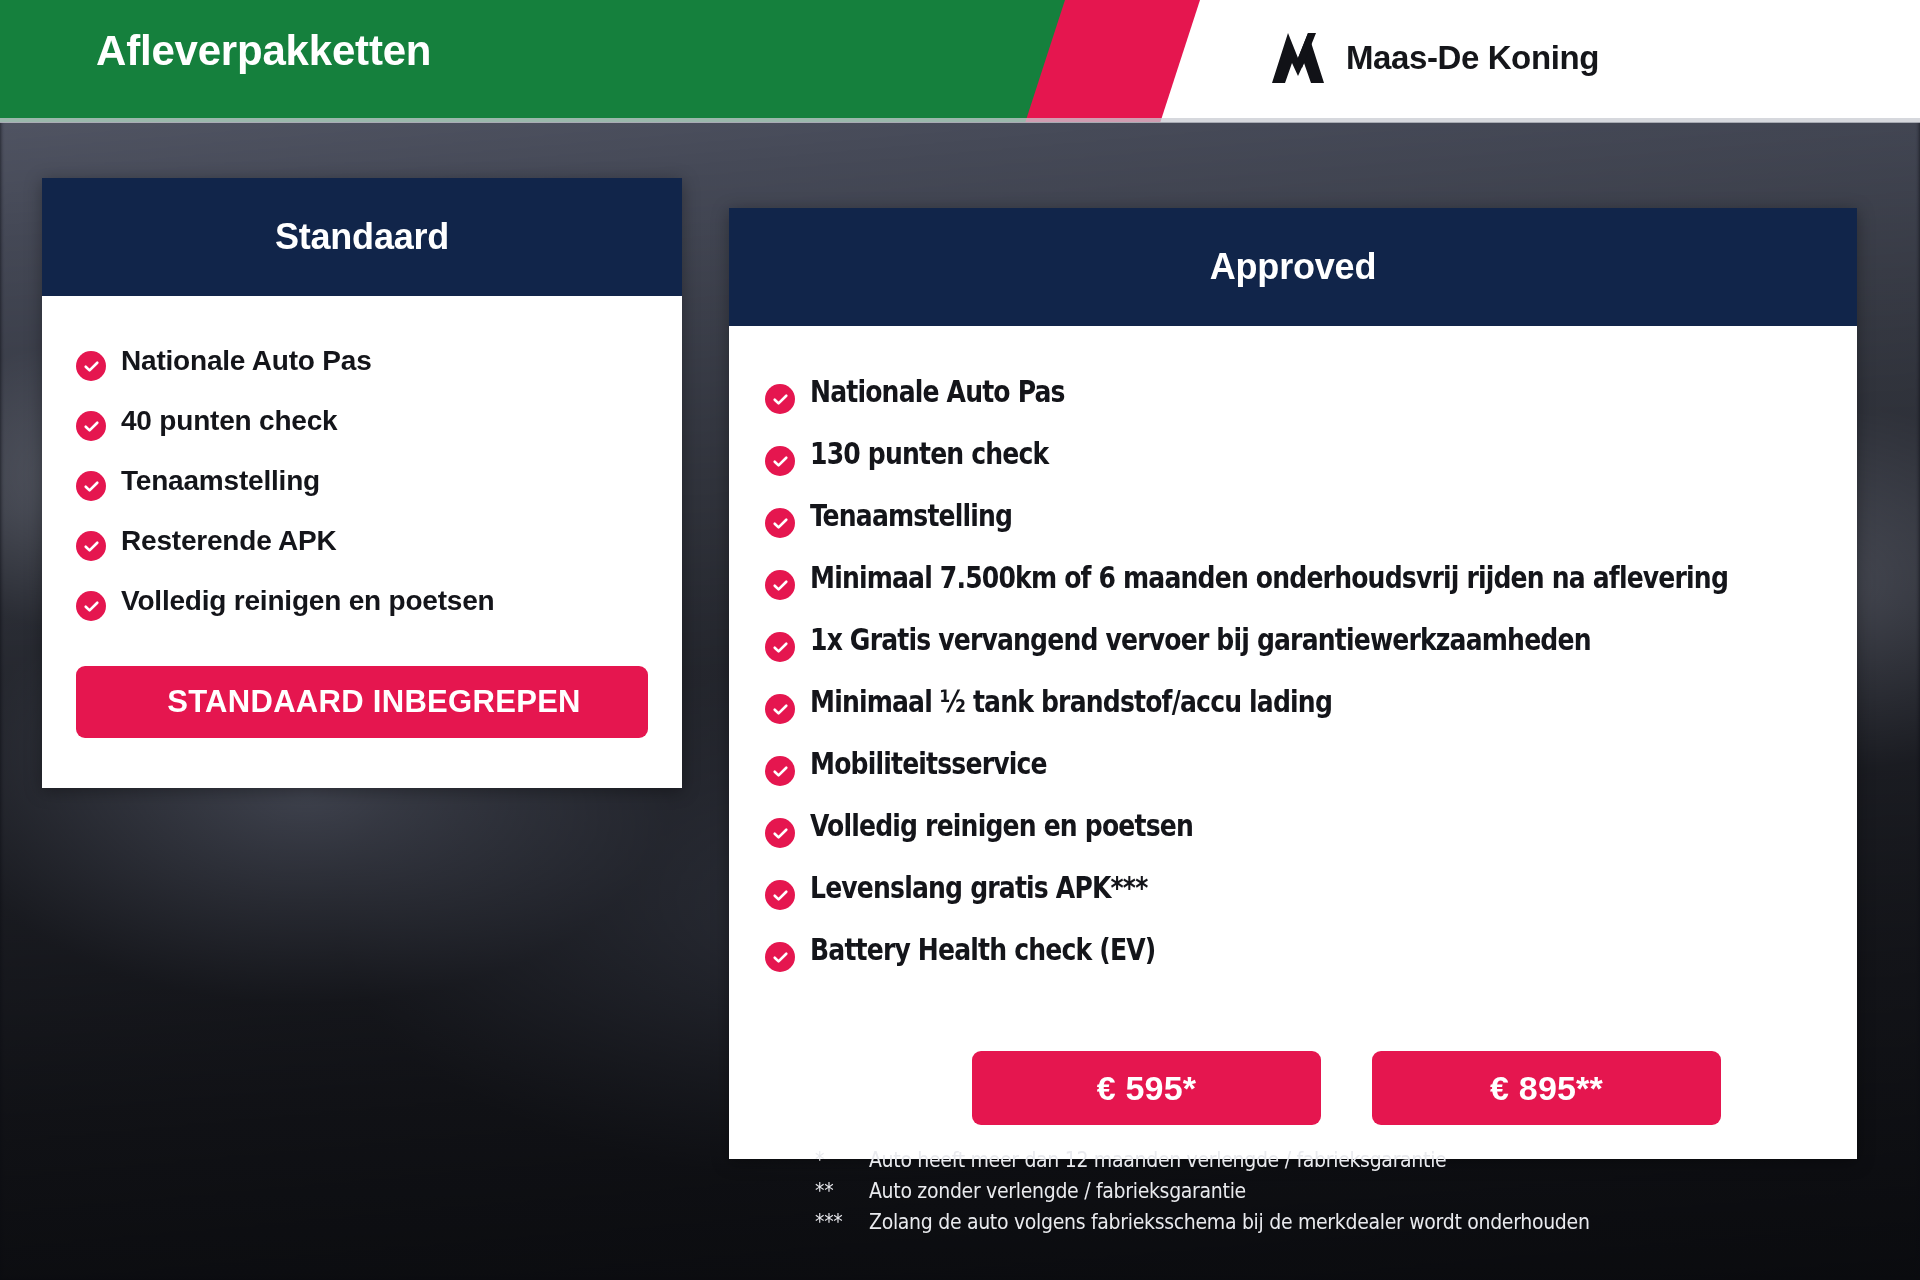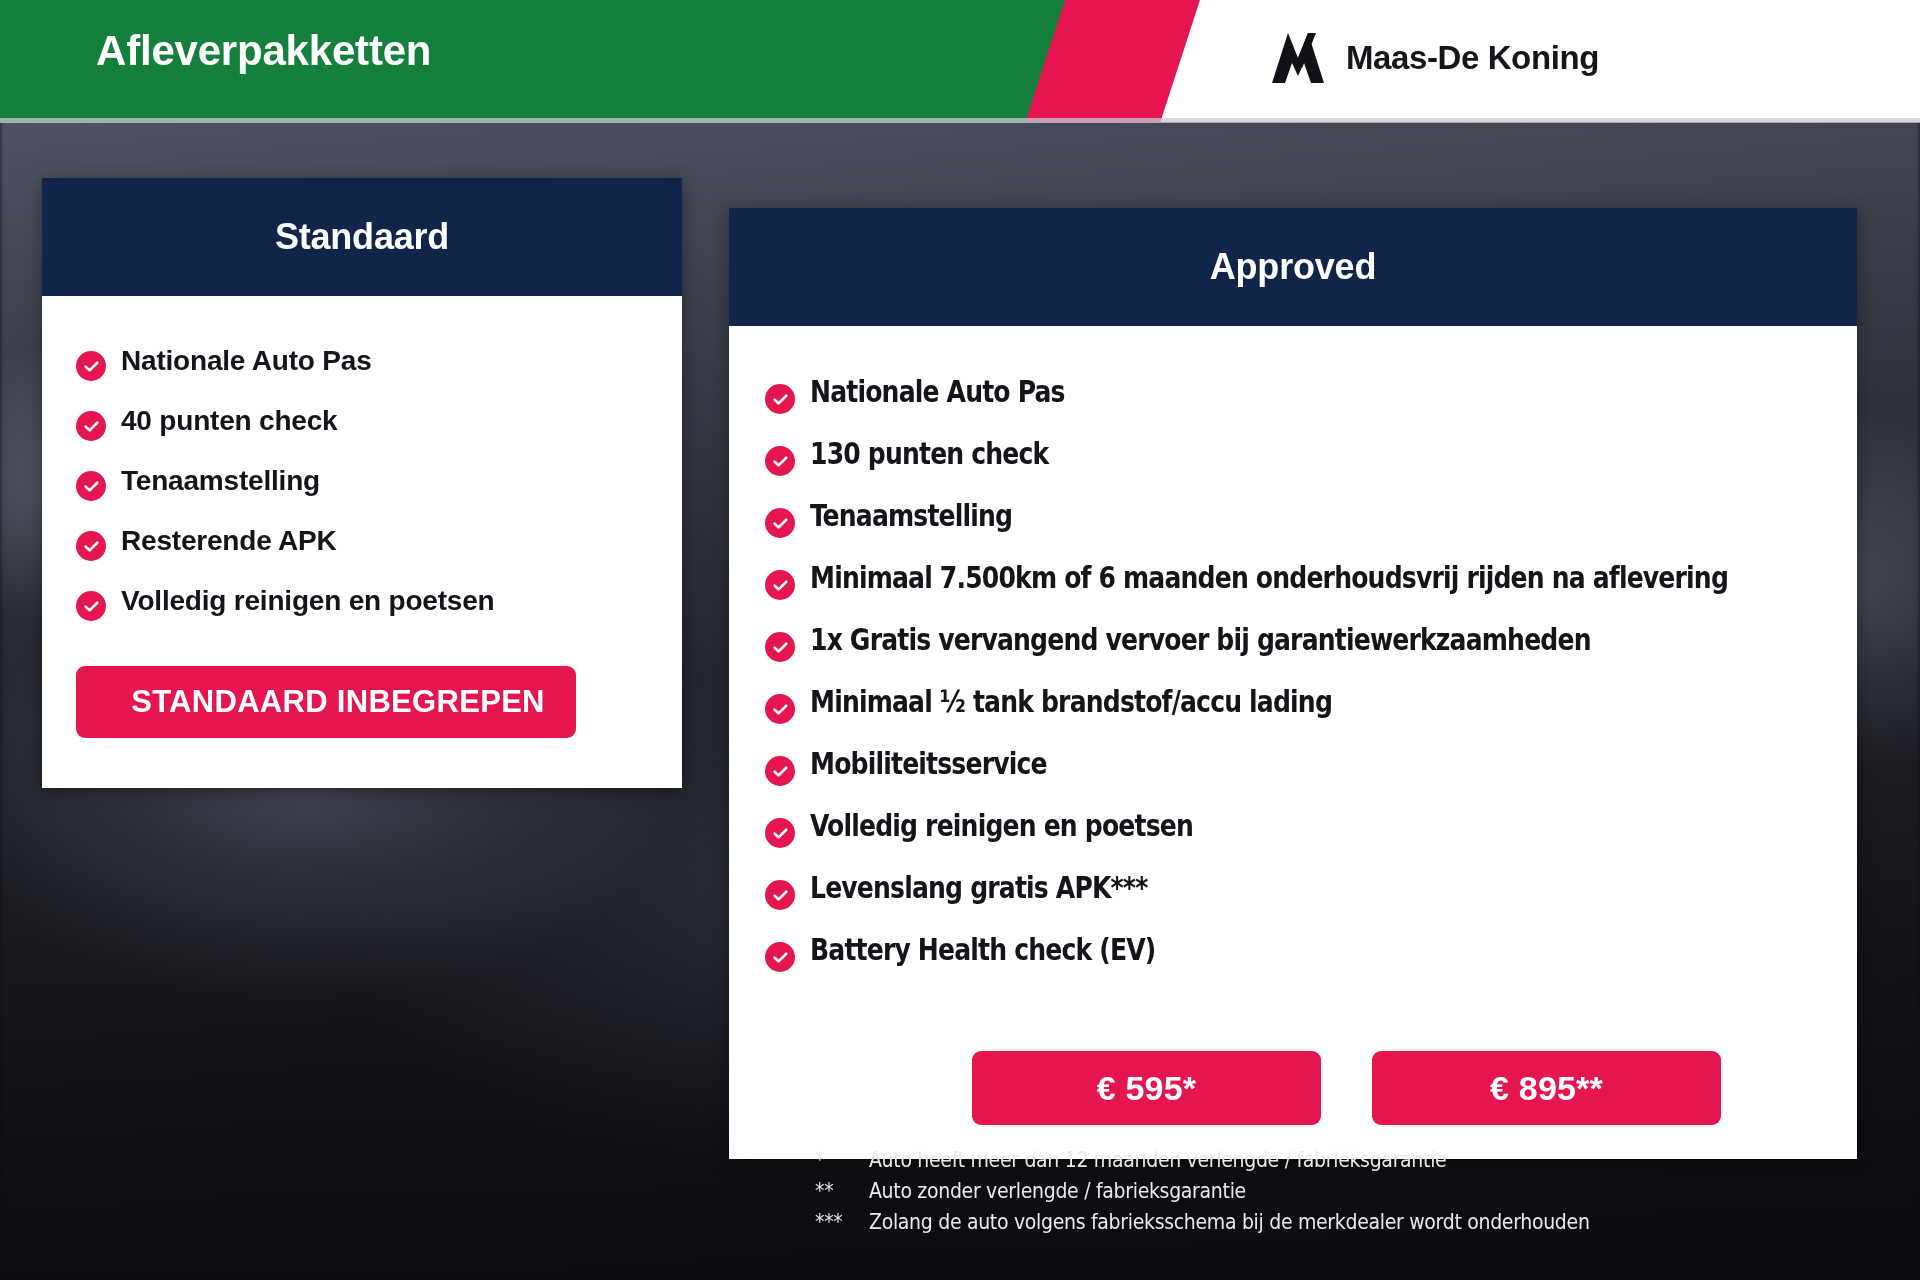--- a/index.html
+++ b/index.html
@@ -172,21 +172,21 @@
     font-weight: 700;
     display: flex;
     align-items: center;
     justify-content: center;
     cursor: pointer;
   }
   .btn-standaard {
     position: absolute;
     left: 34px;
     bottom: 50px;
-    width: 500px;
+    width: 572px;
     height: 72px;
     font-size: 31px;
     letter-spacing: 0.3px;
     padding-left: 24px;
   }
   .price-row {
     position: absolute;
     left: 0;
     bottom: 34px;
     width: 1128px;

